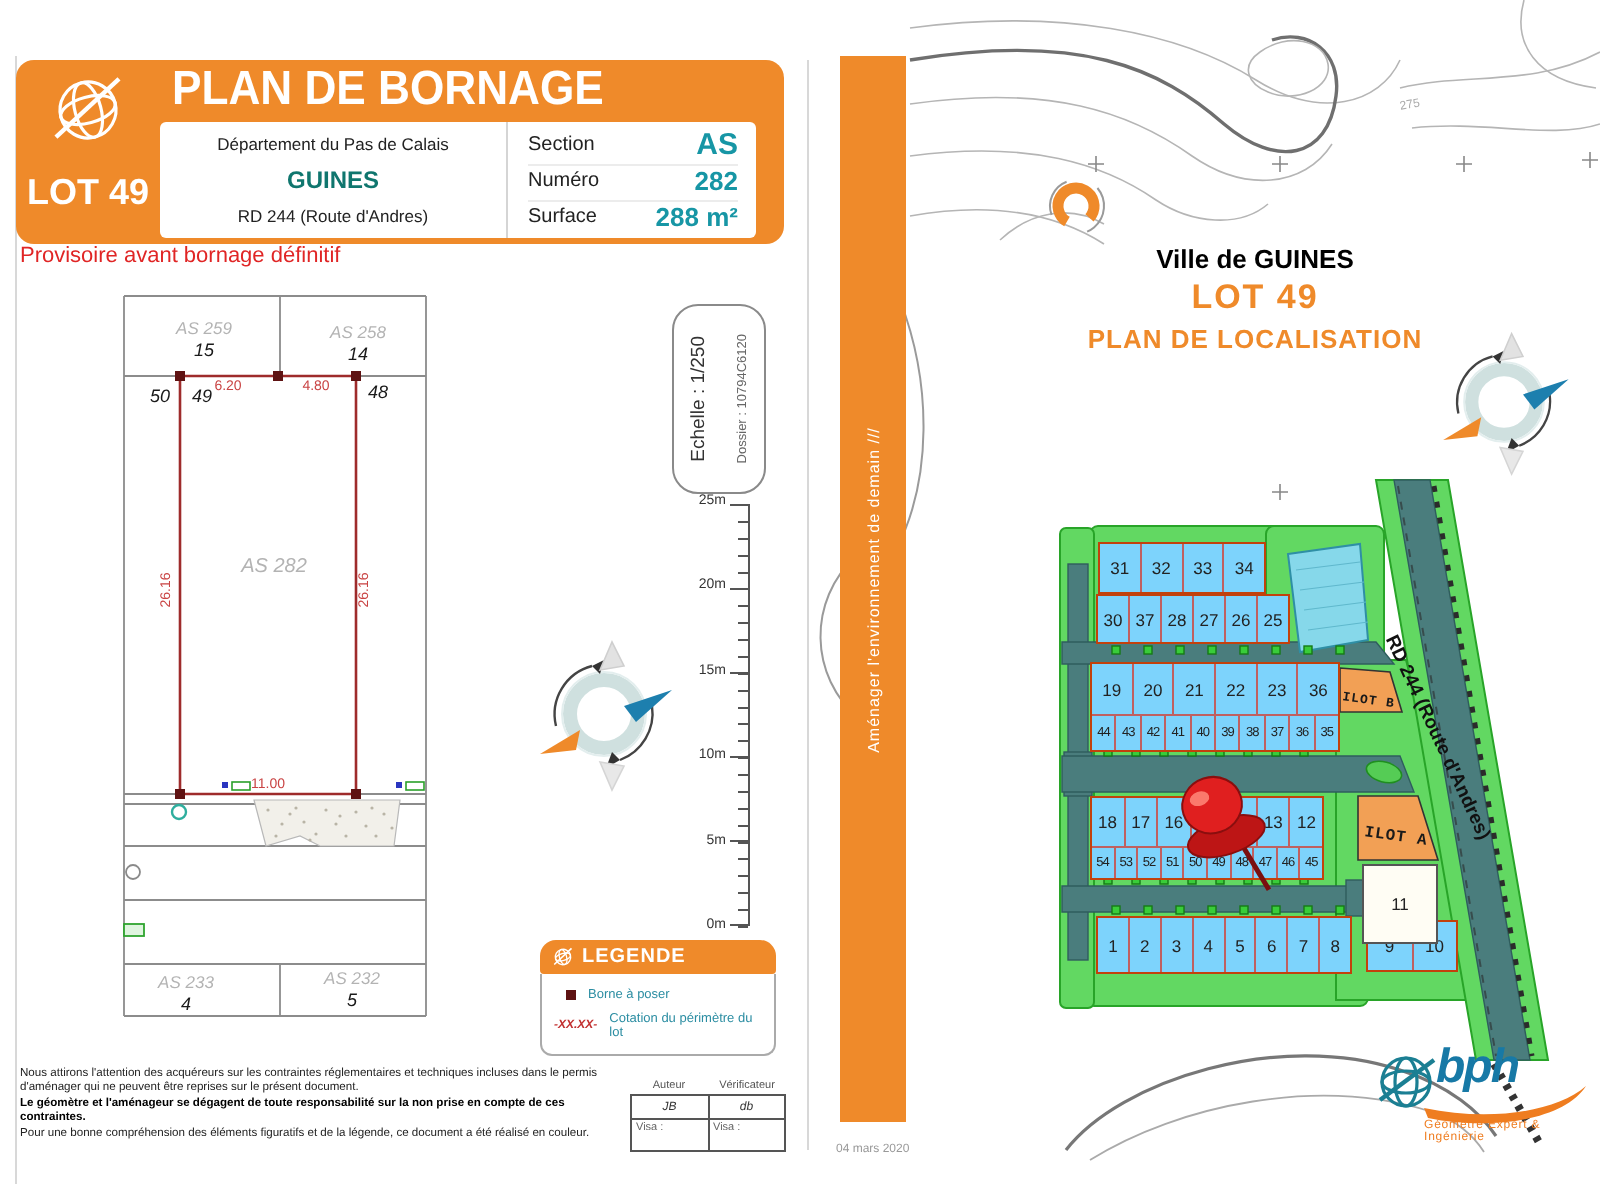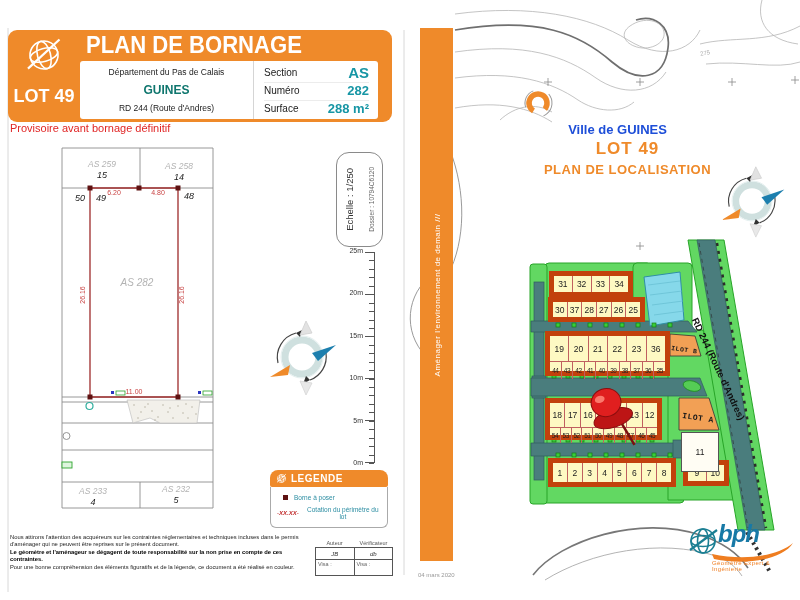--- a/index.html
+++ b/index.html
@@ -34,21 +34,21 @@
   .echelle-main{font-size:9.5px;color:#333;}
   .echelle-sub{font-size:6.5px;color:#666;}
   .ruler-line{left:374px;top:252px;width:1px;height:211px;background:#555;}
   .ruler-minor{left:369px;top:252px;width:5px;height:212px;
     background:repeating-linear-gradient(to bottom,#555 0 1px,transparent 1px 8.44px);}
   .ruler-major{left:365px;width:9px;height:1px;background:#555;}
   .ruler-labels{left:336px;top:247px;width:27px;height:220px;display:flex;flex-direction:column;
                 justify-content:space-between;align-items:flex-end;}
   .ruler-label{font-size:7px;color:#333;height:8px;line-height:8px;}
   
-  .legend-box{left:270px;top:470px;width:118px;height:72px;text-align:center;}
+  .legend-box{left:270px;top:470px;width:118px;height:72px;}
   .legend-hd{height:17px;background:#EF8A2A;border-radius:8px 8px 2px 2px;display:flex;
              align-items:center;gap:4px;padding:0 6px;}
   .legend-title{color:#fff;font-size:10px;font-weight:bold;letter-spacing:.5px;}
   .legend-body{height:41px;background:#fff;border:1px solid #aaa;border-top:none;
                border-radius:0 0 6px 6px;padding:4px 6px;display:flex;flex-direction:column;justify-content:space-around;}
   .legend-row{display:flex;align-items:center;gap:6px;}
   .legend-label{font-size:6.5px;color:#2B8DA2;}
   .sym-borne{width:5px;height:5px;background:#5E1212;flex:none;margin-left:6px;}
   .sym-cote{font-size:6px;font-weight:bold;font-style:italic;color:#C23030;flex:none;}
   
@@ -62,28 +62,28 @@
   .auth-row{display:flex;height:11px;}
   .auth-row+.auth-row{border-top:1px solid #555;height:16px;}
   .auth-cell{flex:1;display:flex;align-items:center;justify-content:center;font-style:italic;}
   .auth-cell+.auth-cell{border-left:1px solid #555;}
   .auth-row+.auth-row .auth-cell{align-items:flex-start;justify-content:flex-start;padding:1px 2px;font-size:5.5px;font-style:normal;color:#666;}
   
   .slogan-bar{left:420px;top:28px;width:33px;height:533px;background:#EF8A2A;}
   .slogan-text{position:absolute;left:50%;top:50%;transform:translate(-50%,-50%) rotate(180deg);
                color:#fff;font-size:8px;letter-spacing:.5px;white-space:nowrap;}
   .date-note{left:418px;top:572px;font-size:6px;color:#999;}
-  .rt1{left:445px;top:122px;width:345px;text-align:center;font-size:13px;font-weight:bold;color:#1d4ed8;}
+  .rt1{left:455px;top:122px;width:345px;text-align:center;font-size:13px;font-weight:bold;color:#000000;}
   .rt2{left:455px;top:139px;width:345px;text-align:center;font-size:17px;font-weight:bold;color:#EF8A2A;letter-spacing:1px;}
   .rt3{left:455px;top:162px;width:345px;text-align:center;font-size:13px;font-weight:bold;color:#EF8A2A;letter-spacing:.5px;}
   .contour-label{left:700px;top:50px;font-size:6px;color:#aaa;transform:rotate(-10deg);}
   .rd-label{left:700px;top:316px;font-size:9.5px;font-weight:bold;color:#111;white-space:nowrap;
             transform:rotate(65deg);transform-origin:left top;}
   
-  .lot-block{position:absolute;background:#fef9c3;border:5px solid #c2410c;}
+  .lot-block{position:absolute;background:#7dd3fc;border:1px solid #c2410c;}
   .lot-row{display:flex;width:100%;}
   .lot-cell{flex:1;display:flex;align-items:center;justify-content:center;
             font-size:8.5px;color:#222;border-left:1px solid #C06060;min-width:0;}
   .lot-cell:first-child{border-left:none;}
   .small-cells .lot-cell{font-size:6.5px;letter-spacing:-.5px;}
   .row-divide{border-top:1px solid #C06060;}
   .lot-single{position:absolute;background:#FFFDF4;border:1px solid #555;display:flex;
               align-items:center;justify-content:center;font-size:8.5px;color:#222;}
   
   .bph-text{left:718px;top:520px;font-size:24px;font-weight:bold;font-style:italic;

